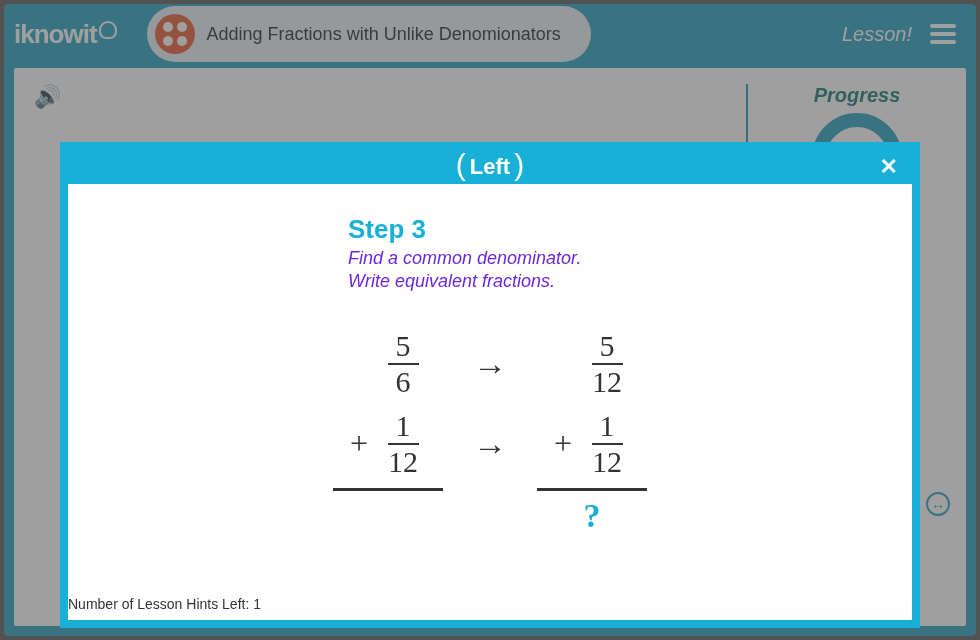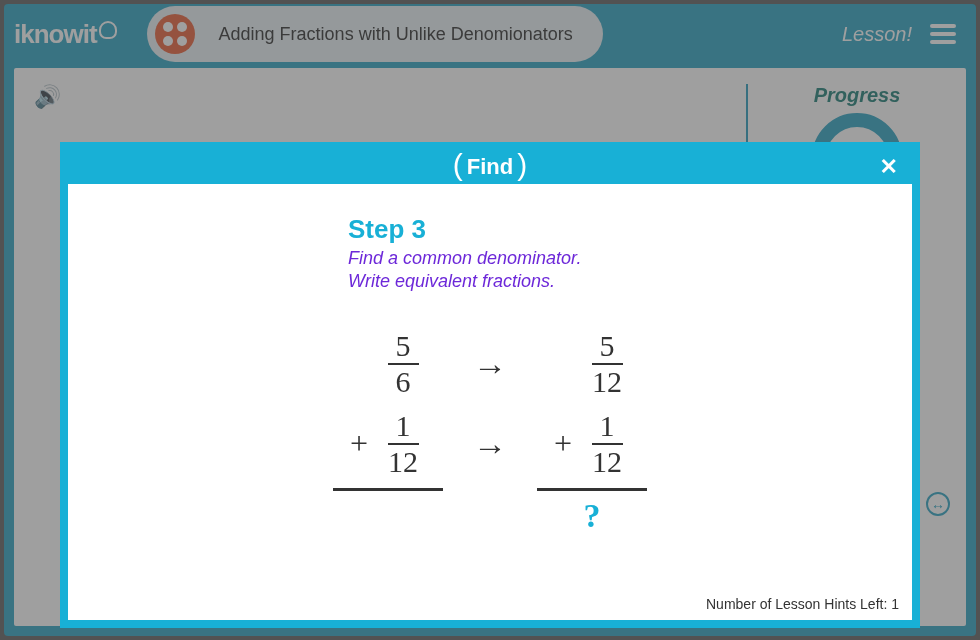--- a/index.html
+++ b/index.html
@@ -1,21 +1,21 @@
 <!DOCTYPE html>
 <html><head>
 <meta charset="utf-8">
 <style>
 *{box-sizing:border-box;margin:0;padding:0}
 body{font-family:Arial,Helvetica,sans-serif;width:980px;height:640px;overflow:hidden;background:#555;position:relative}
 .frame{position:absolute;inset:4px;background:#1d9dbf;border-radius:4px}
 .header{height:60px;display:flex;align-items:center;padding:0 20px 0 10px;color:#fff}
 .logo{font-size:26px;font-weight:bold;letter-spacing:-1px;display:flex;}
 .logo .bulb{display:inline-block;width:18px;height:18px;border:2px solid #fff;border-radius:50% 50% 40% 40%;margin-left:2px;position:relative;top:2px}
-.title-pill{background:#e8f1f5;border-radius:30px;padding:8px 30px 8px 8px;margin-left:30px;display:flex;align-items:center;gap:24px}
+.title-pill{background:#e8f1f5;border-radius:30px;padding:8px 30px 8px 8px;margin-left:30px;display:flex;align-items:center;gap:12px}
 .red-circ{width:40px;height:40px;background:#e9552b;border-radius:50%;position:relative}
 .red-circ::before,.red-circ::after{content:'';position:absolute;background:#fff;border-radius:50%}
 .red-circ::before{width:10px;height:10px;top:8px;left:8px;box-shadow:14px 0 #fff,0 14px #fff,14px 14px #fff}
 .title-text{color:#222;font-size:18px}
 .welcome{margin-left:auto;font-size:20px;font-style:italic}
 .hamburger{margin-left:18px;cursor:pointer}
 .hamburger div{width:26px;height:4px;background:#fff;margin:4px 0;border-radius:2px}
 .content{position:absolute;top:64px;left:10px;right:10px;bottom:10px;background:#fff;border-radius:2px;padding:16px 20px;display:flex}
 .qarea{flex:1;position:relative}
 .qhead{display:flex;align-items:center;gap:10px}
@@ -35,21 +35,21 @@
 .math{display:flex;justify-content:center;gap:30px;margin-top:30px;font-family:Georgia,serif;font-size:30px;color:#333}
 .col{display:flex;flex-direction:column;align-items:center}
 .frow{display:flex;align-items:center;gap:12px;height:80px}
 .frac{display:inline-flex;flex-direction:column;align-items:center;line-height:1}
 .frac .n{border-bottom:2px solid #333;padding:0 8px 2px}
 .frac .d{padding:2px 8px 0}
 .plus{font-size:32px}
 .sumline{width:110px;border-top:3px solid #333;margin-top:4px}
 .arrow{font-size:34px}
 .qmark{color:#18b0d6;font-size:34px;font-weight:bold;margin-top:6px}
-.hintsleft{text-align:right;font-size:14px;color:#333;padding:8px 13px}
+.hintsleft{text-align:left;font-size:14px;color:#333;padding:8px 0}
 .swapicon{position:absolute;right:16px;bottom:110px;width:24px;height:24px;border:2px solid #1d9dbf;border-radius:50%;color:#1d9dbf;display:flex;align-items:center;justify-content:center;font-size:14px}
 .bluebtn{position:absolute;left:30px;bottom:20px;width:60px;height:46px;background:#1d9dbf;border-radius:6px}
 </style>
 </head>
 <body>
 
 <div class="frame">
   <div class="header">
     <div class="logo">
       <span>iknowit</span>
@@ -80,21 +80,21 @@
     </div>
     <div class="swapicon">↔</div>
   </div>
 </div>
 
 <div class="overlay"></div>
 
 <div class="modal">
   <div class="mhead">
     <span class="paren">(</span>
-    <span>Find</span>
+    <span>Left</span>
     <span class="paren">)</span>
     <span class="close">✕</span>
   </div>
   <div class="mbody">
     <div class="step">Step 3</div>
     <div class="instr">
       <span>Find a common denominator.</span><br>
       <span>Write equivalent fractions.</span>
     </div>
 

